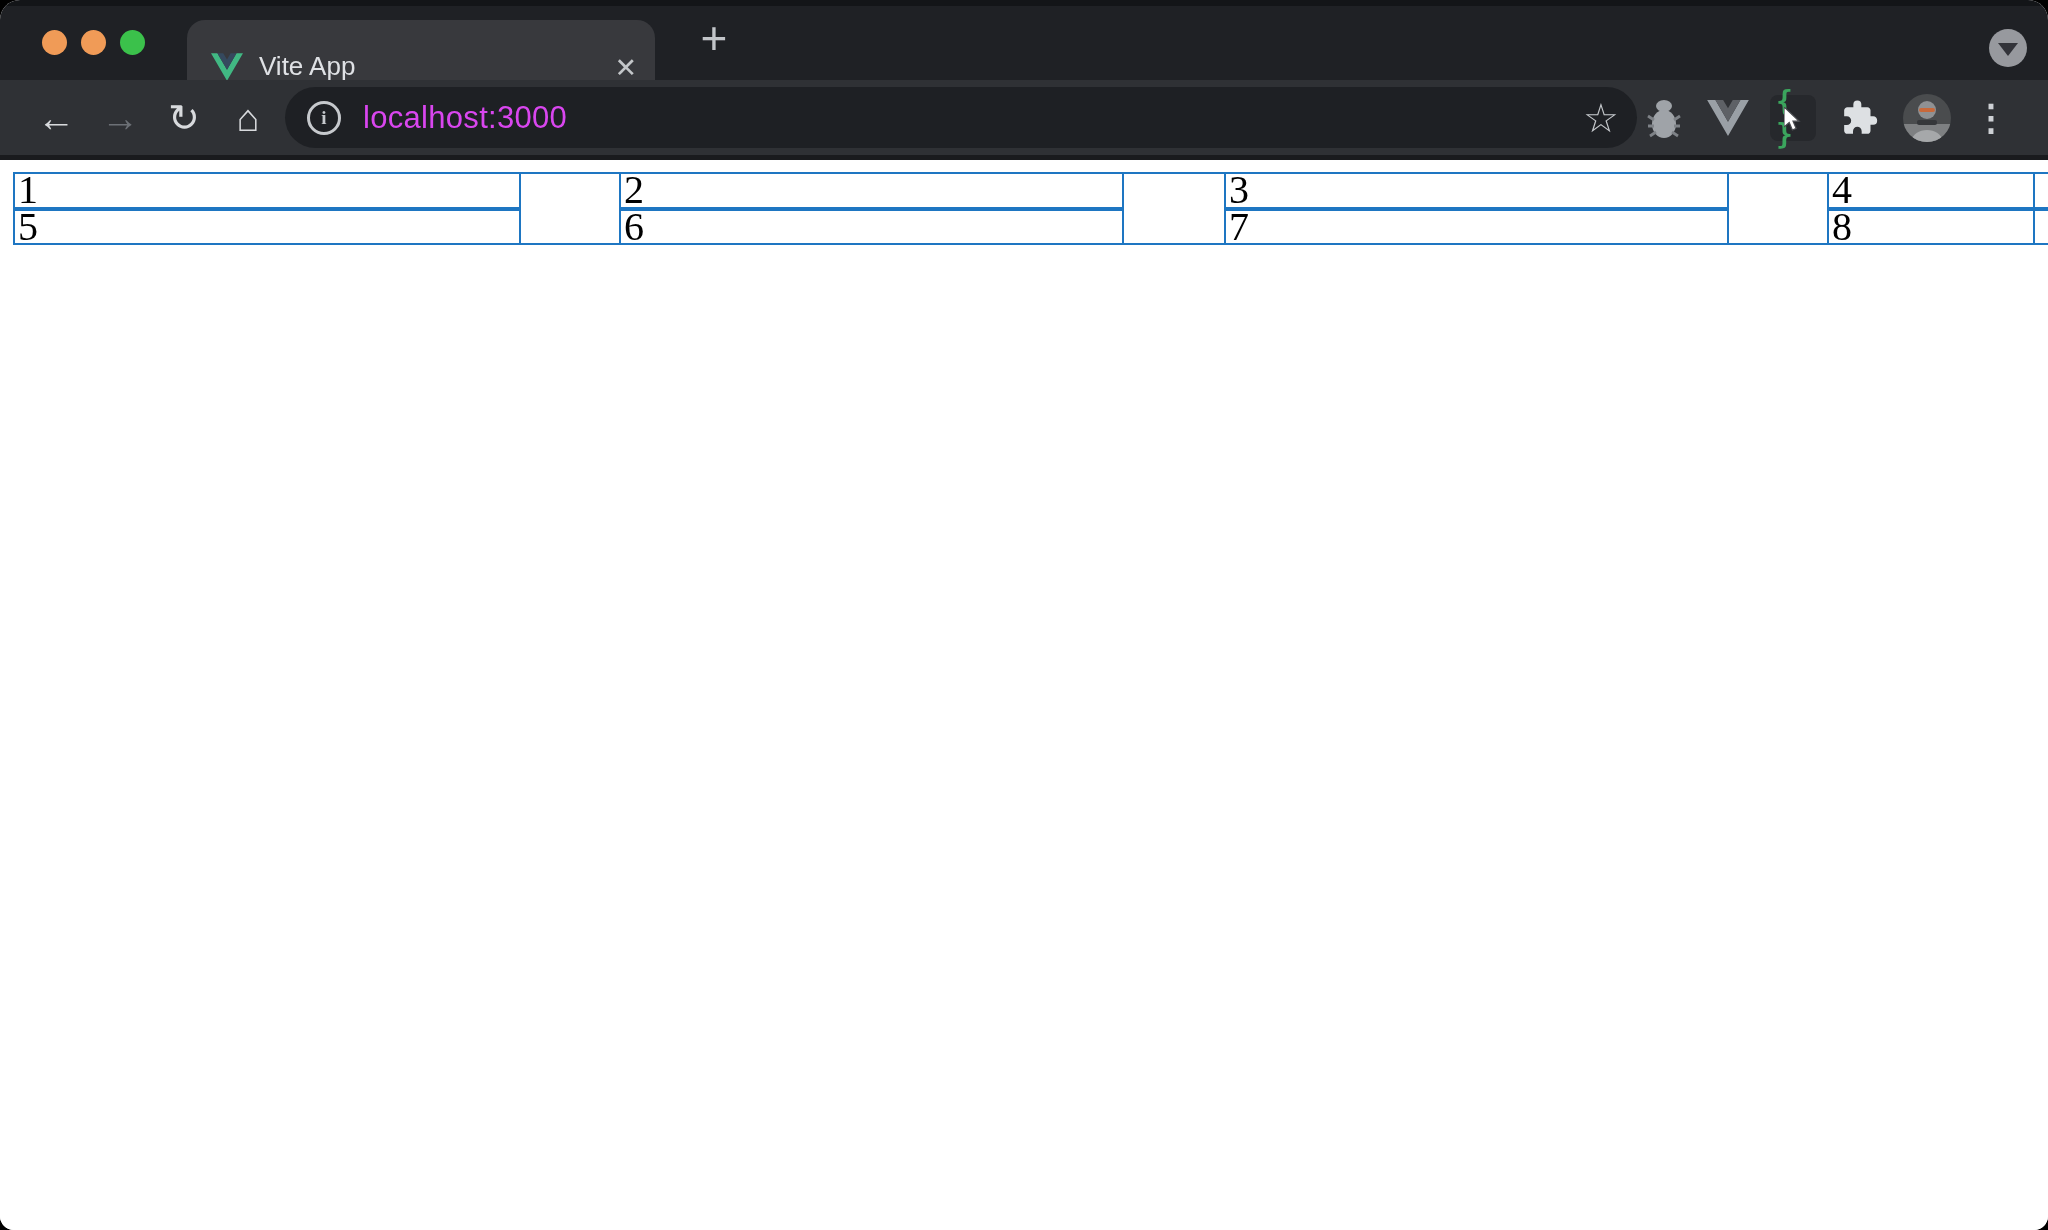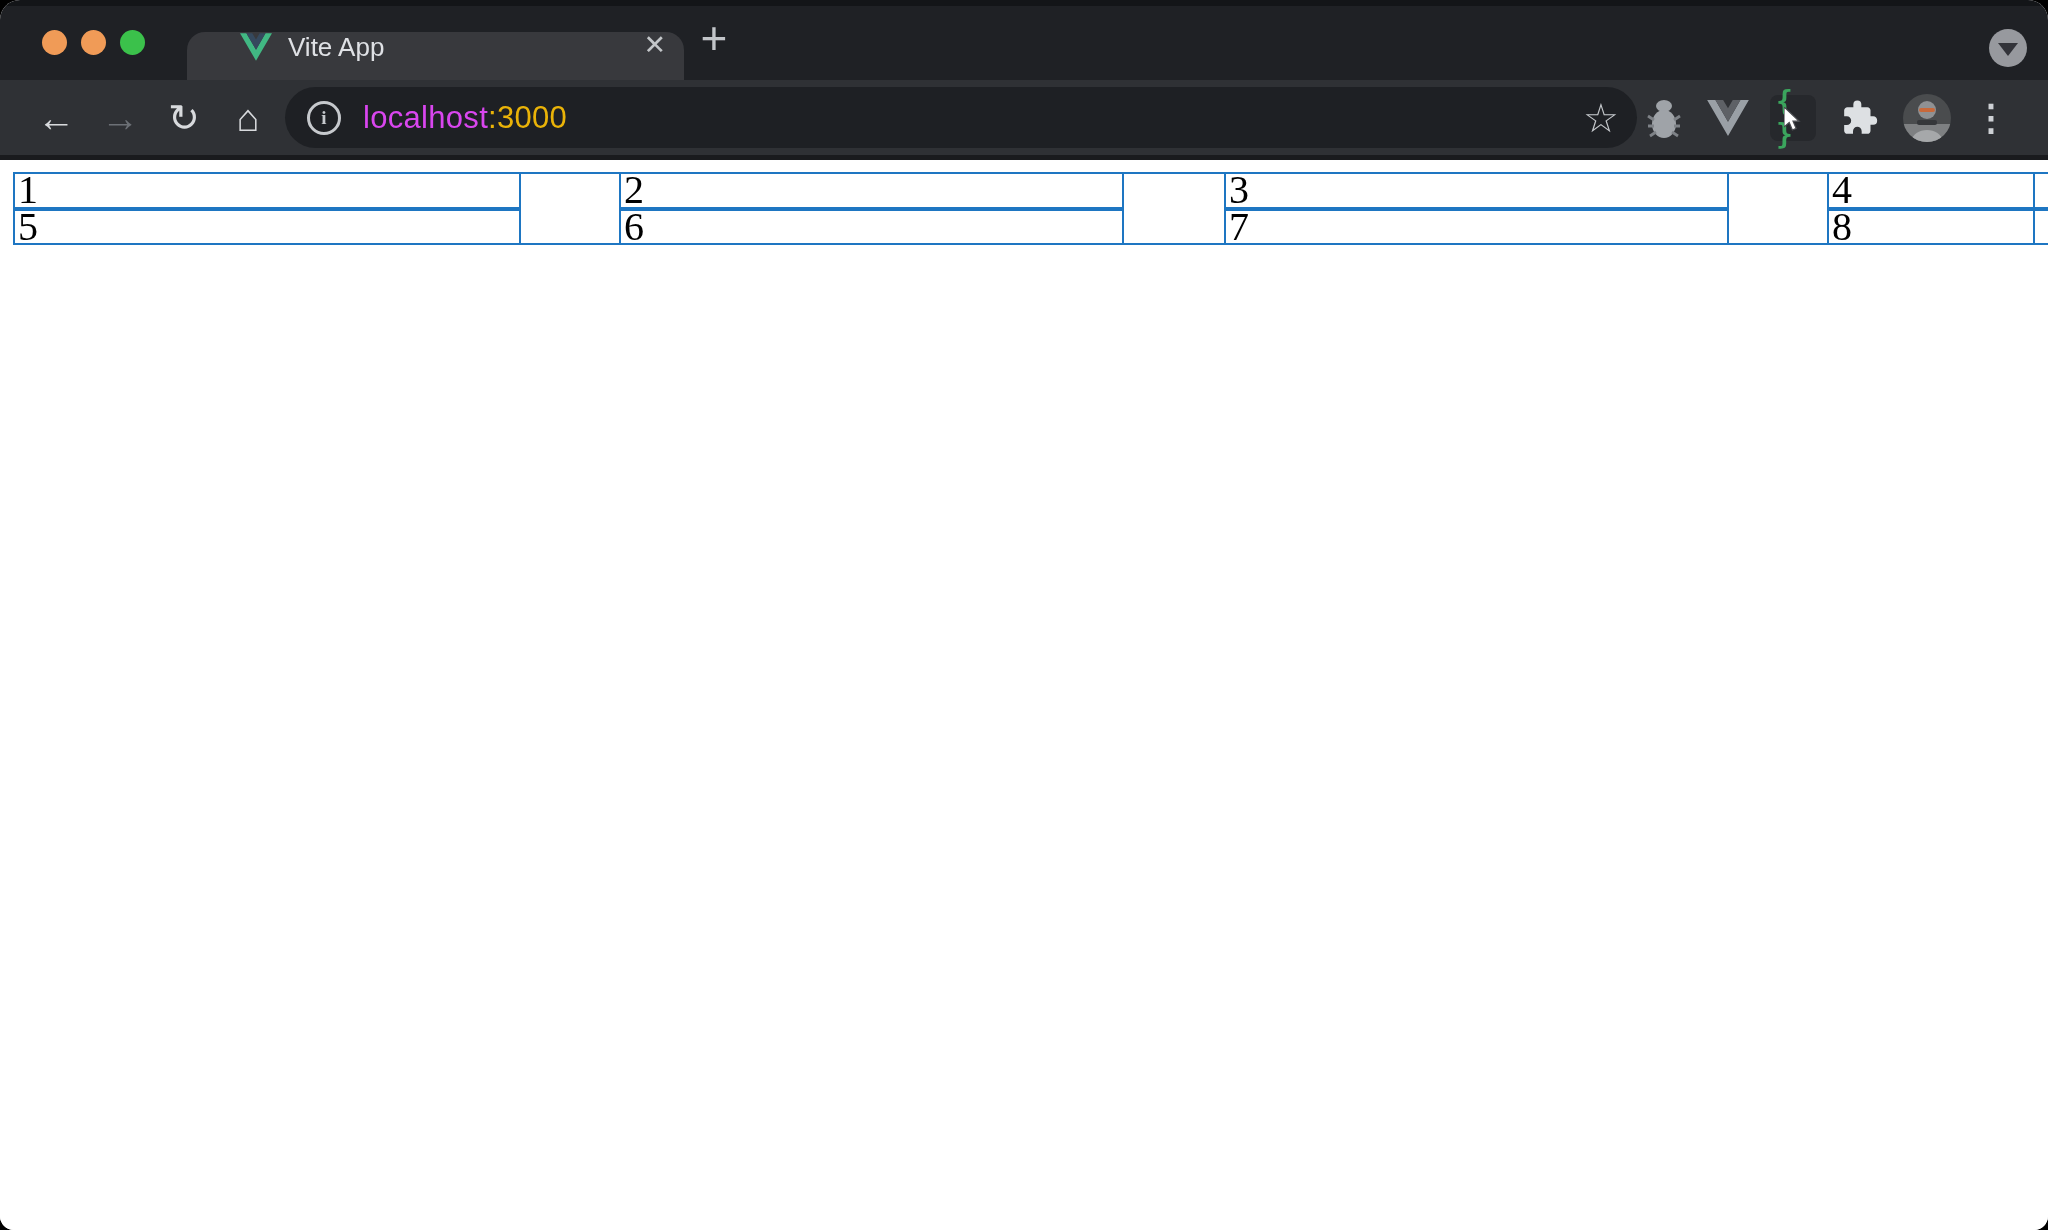--- a/index.html
+++ b/index.html
@@ -11,23 +11,23 @@
   
   .titlebar{
     position:relative;height:80px;
     background:linear-gradient(#131518 0,#131518 6px,#1F2125 6px);
   }
   .traffic{position:absolute;top:30px;left:42px;display:flex;gap:14px;}
   .traffic span{width:25px;height:25px;border-radius:50%;display:block;}
   .tl-close,.tl-min{background:#F09B57;}
   .tl-zoom{background:#3BC14B;}
   .tab{
-    position:absolute;left:187px;top:32px;width:468px;height:62px;
+    position:absolute;left:187px;top:20px;width:468px;height:62px;
     background:#38393D;border-radius:18px 18px 0 0;
-    display:flex;align-items:flex-start;padding-left:29px;
+    display:flex;align-items:flex-end;
   }
   .tab .favicon{width:32px;height:30px;margin-left:24px;flex:0 0 auto;}
   .tab .tab-title{margin-left:16px;font-size:26px;color:#DFE1E5;}
   .tab .tab-close{
     margin-left:auto;margin-right:18px;font-size:27px;color:#C3C6C9;
     line-height:1;cursor:default;
   }
   .newtab{
     position:absolute;left:688px;top:10px;width:52px;height:56px;
     font-size:46px;font-weight:300;color:#C2C5C9;text-align:center;line-height:56px;
@@ -54,21 +54,21 @@
     background:#1E2024;display:flex;align-items:center;
   }
   .infoicon{
     width:28px;height:28px;margin-left:22px;border:3px solid #C6C9CD;border-radius:50%;
     color:#C6C9CD;font-size:19px;font-style:normal;font-weight:bold;
     display:flex;align-items:center;justify-content:center;
     font-family:"Liberation Serif",serif;
   }
   .url{margin-left:22px;font-size:31px;letter-spacing:.3px;}
   .url .host{color:#d946ef;}
-  .url .port{color:#eab308;}
+  .url .port{color:#d946ef;}
   .ricons{position:absolute;top:0;height:75px;left:1570px;right:0;display:flex;align-items:center;}
   .ric{display:flex;align-items:center;justify-content:center;}
   .star{width:62px;font-size:40px;color:#C6C9CD;}
   .bug{width:64px;}
   .vuedev{width:64px;}
   .jsonf{width:66px;}
   .jsonf .jbox{position:relative;width:46px;height:46px;border-radius:8px;background:#26282C;
     display:flex;align-items:center;justify-content:center;}
   .jbox .braces{color:#3BA55D;font-size:28px;font-weight:bold;letter-spacing:8px;
     font-family:"DejaVu Sans Mono",monospace;margin-left:6px;}

